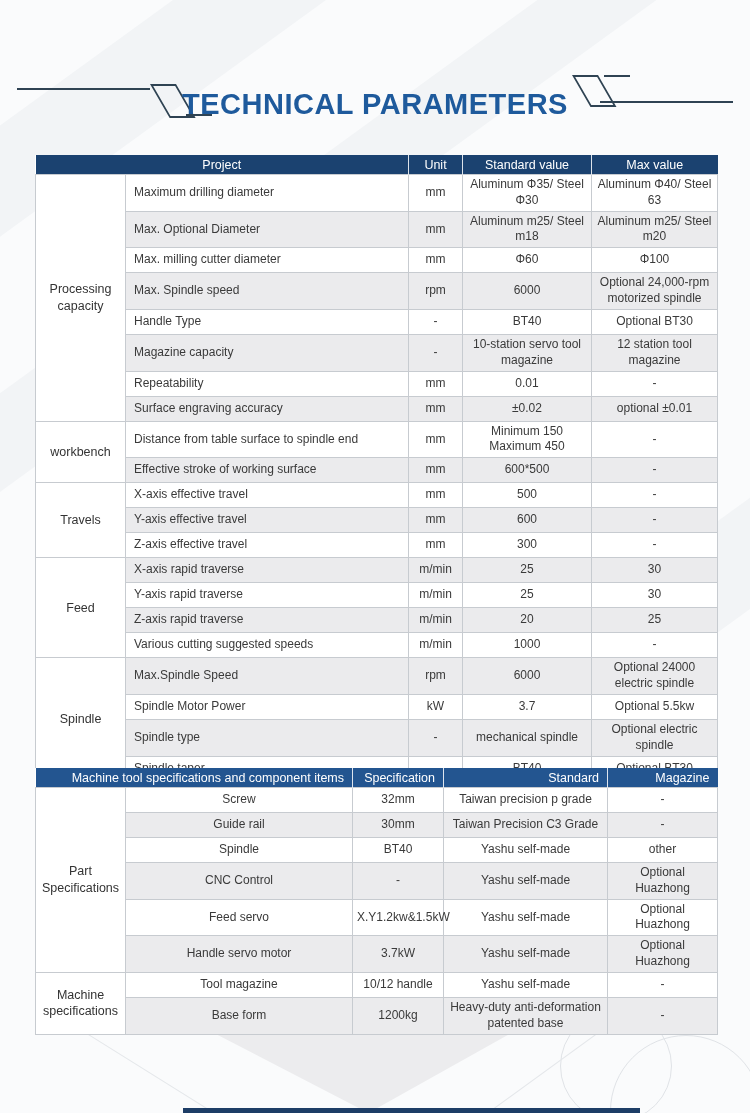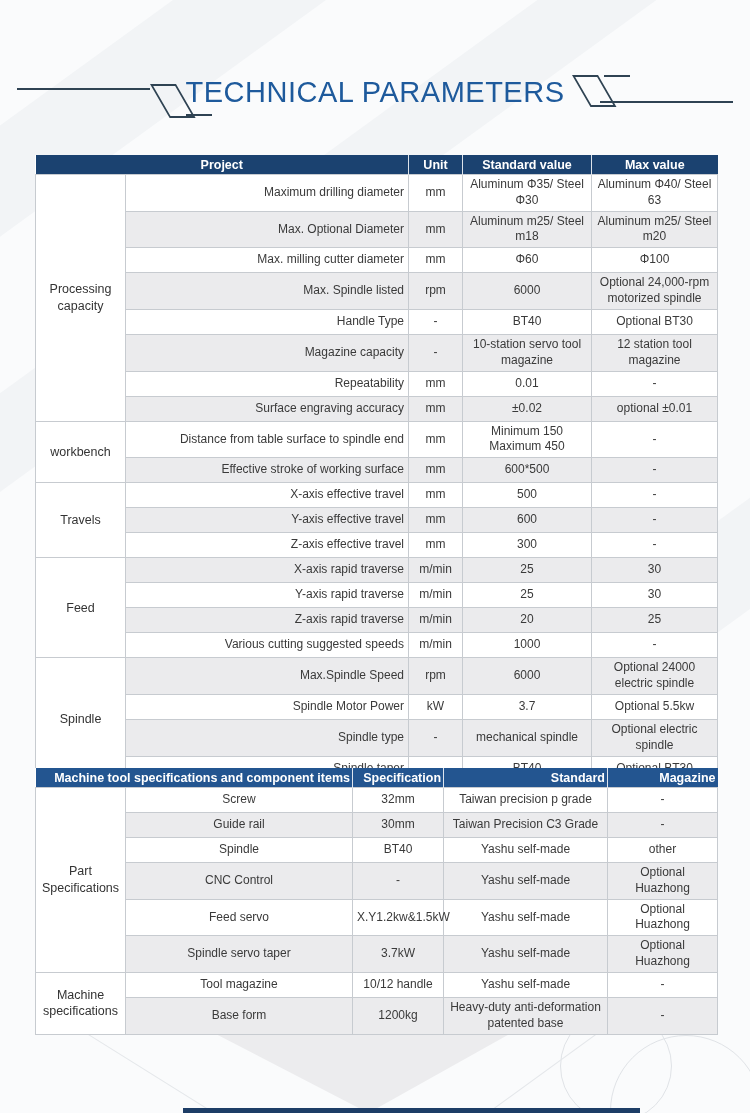--- a/index.html
+++ b/index.html
@@ -21,50 +21,50 @@
           clip-path:polygon(0 0,100% 0,52% 100%);}
   .bg-circle{position:absolute;border:1px solid #e0e3e7;border-radius:50%;}
   .bg-circle.c1{width:110px;height:110px;left:560px;top:1010px;}
   .bg-circle.c2{width:150px;height:150px;left:610px;top:1035px;}
   .bg-line{position:absolute;background:#e4e7ea;height:1px;width:260px;transform:rotate(-36deg);}
   .bg-line.l1{left:430px;top:1060px;}
   .bg-line.l2{left:40px;top:1085px;transform:rotate(32deg);}
   
   .title-wrap{position:absolute;left:0;top:0;width:750px;height:140px;z-index:2;}
   .page-title{
-    position:absolute;left:0;right:0;top:76px;margin:0;text-align:center;
-    font-size:29px;font-weight:normal;letter-spacing:.5px;color:var(--title,#1e5a9c);
+    position:absolute;left:0;right:0;top:76px;margin:12px;text-align:center;
+    font-size:29px;font-weight:bold;letter-spacing:.5px;color:var(--title,#1e5a9c);
   }
   .decor{position:absolute;background:var(--decor,#2f4353);}
   .decor-line-left{left:17px;top:88px;width:133px;height:2px;}
   .decor-line-left2{left:186px;top:114px;width:26px;height:2px;}
   .decor-para{background:transparent;border:2px solid var(--decor,#2f4353);
               transform:skewX(30deg);transform-origin:top left;}
   .decor-para-left{left:150px;top:84px;width:22px;height:30px;}
   .decor-para-right{left:572px;top:75px;width:22px;height:28px;}
   .decor-line-right-top{left:604px;top:75px;width:26px;height:2px;}
   .decor-line-right{left:600px;top:101px;width:133px;height:2px;}
   
   .tbl{position:absolute;left:35px;z-index:2;}
   table{border-collapse:collapse;table-layout:fixed;width:682px;background:#fff;
         font-size:12px;color:#3a3a3a;}
   th{
-    color:#fff;font-weight:700;font-size:12.5px;height:17px;padding:1px 2px;
+    color:#fff;font-weight:400;font-size:12.5px;height:17px;padding:1px 8px;
     border-left:1px solid rgba(255,255,255,.85);text-align:center;
   }
   th:first-child{border-left:none;}
   #table1 th{background:var(--header1-bg,#1b4270);}
   #table2 th{background:var(--header2-bg,#235590);text-align:right;}
   td{
     border:1px solid #c7cbd0;padding:2px 4px;text-align:center;vertical-align:middle;
     line-height:1.32;white-space:pre-line;height:20px;background:#fff;
   }
   td.alt{background:#ebebed;}
   td.group{background:#fff;font-size:12.5px;color:#333;}
-  #table1 td.c0{text-align:right;padding-left:8px;}
+  #table1 td.c0{text-align:left;padding-left:8px;}
   
   .footnote{
     position:absolute;left:38px;top:1026px;width:678px;margin:0;z-index:2;
     font-size:12.5px;line-height:1.5;color:#3c3c3c;
   }
   .bottom-bar{position:absolute;left:183px;top:1108px;width:457px;height:5px;
               background:var(--bottom-bar,#1d3d66);z-index:3;}
 </style>
 </head>
 <body>
@@ -124,21 +124,21 @@
             <td class="c2 alt">Aluminum m25/ Steel m18</td>
             <td class="c3 alt">Aluminum m25/ Steel m20</td>
           </tr>
           <tr>
             <td class="c0">Max. milling cutter diameter</td>
             <td class="c1">mm</td>
             <td class="c2">Φ60</td>
             <td class="c3">Φ100</td>
           </tr>
           <tr>
-            <td class="c0 alt">Max. Spindle listed</td>
+            <td class="c0 alt">Max. Spindle speed</td>
             <td class="c1 alt">rpm</td>
             <td class="c2 alt">6000</td>
             <td class="c3 alt">Optional 24,000-rpm motorized spindle</td>
           </tr>
           <tr>
             <td class="c0">Handle Type</td>
             <td class="c1">-</td>
             <td class="c2">BT40</td>
             <td class="c3">Optional BT30</td>
           </tr>
@@ -303,21 +303,21 @@
             <td class="c2 alt">Yashu self-made</td>
             <td class="c3 alt">Optional Huazhong</td>
           </tr>
           <tr>
             <td class="c0">Feed servo</td>
             <td class="c1">X.Y1.2kw&amp;1.5kW</td>
             <td class="c2">Yashu self-made</td>
             <td class="c3">Optional Huazhong</td>
           </tr>
           <tr>
-            <td class="c0 alt">Spindle servo taper</td>
+            <td class="c0 alt">Handle servo motor</td>
             <td class="c1 alt">3.7kW</td>
             <td class="c2 alt">Yashu self-made</td>
             <td class="c3 alt">Optional Huazhong</td>
           </tr>
           <tr>
             <td rowspan="2" class="group">Machine specifications</td>
             <td class="c0">Tool magazine</td>
             <td class="c1">10/12 handle</td>
             <td class="c2">Yashu self-made</td>
             <td class="c3">-</td>

